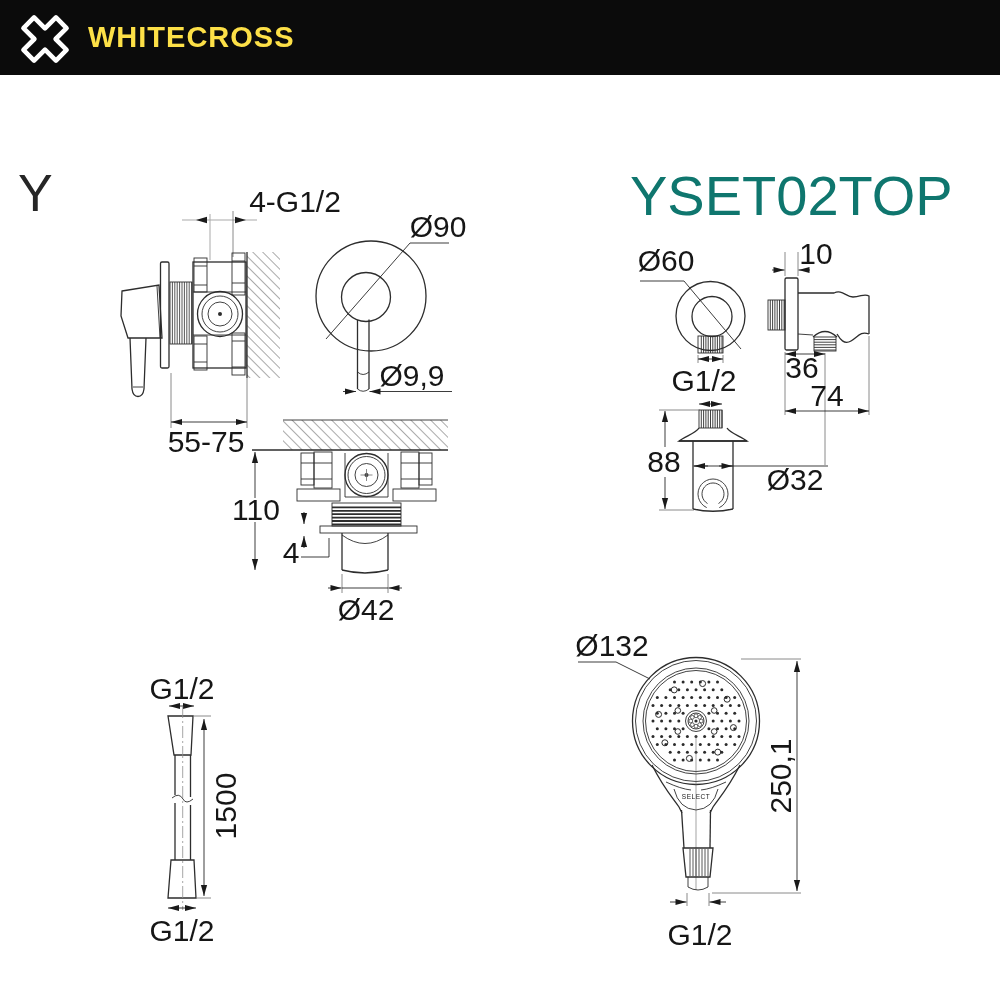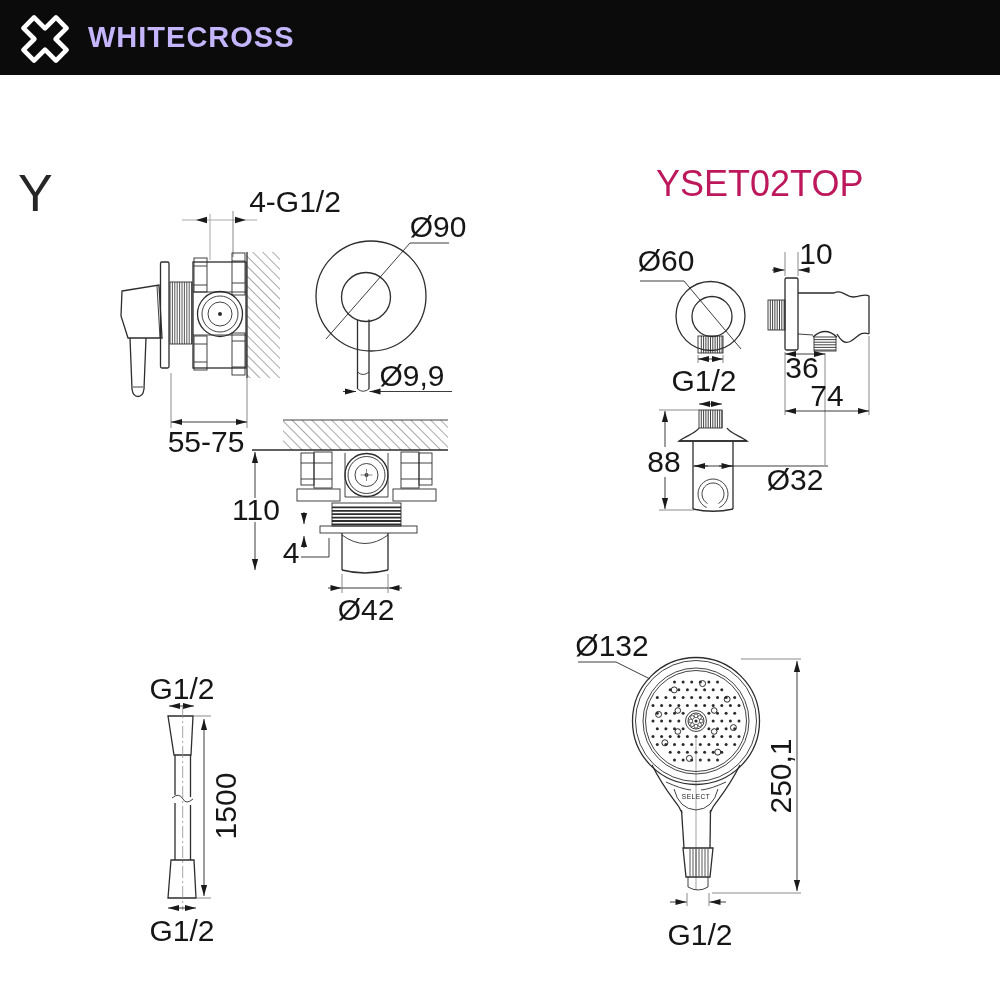--- a/index.html
+++ b/index.html
@@ -1,21 +1,21 @@
 <!DOCTYPE html>
 <html><head>
 <meta charset="utf-8">
 <style>
   html,body{margin:0;padding:0;background:#ffffff;}
   body{width:1000px;height:1000px;position:relative;font-family:"Liberation Sans",sans-serif;}
   .topbar{position:absolute;left:0;top:0;width:1000px;height:75px;background:#0b0b0b;display:flex;align-items:center;}
-  .brand{color:#c4b5fd;font-size:29px;font-weight:700;letter-spacing:1px;margin-left:10px;}
+  .brand{color:#fde047;font-size:29px;font-weight:700;letter-spacing:1px;margin-left:10px;}
   .titlerow{position:absolute;left:0;top:75px;width:1000px;height:80px;}
   .series{position:absolute;left:18px;top:88px;font-size:52px;color:#262626;}
-  .model{position:absolute;left:656px;top:88px;font-size:36px;color:#be185d;}
+  .model{position:absolute;left:630px;top:88px;font-size:56px;color:#0f766e;}
   svg text{font-family:"Liberation Sans",sans-serif;fill:#161616;}
   .ol{stroke:#2d2d2d;stroke-width:1.3;fill:none;}
   .olt{stroke:#2d2d2d;stroke-width:0.9;fill:none;}
   .dim{stroke:#1a1a1a;stroke-width:0.85;fill:none;}
   .ext{stroke:#6d6d6d;stroke-width:0.8;fill:none;}
   .gext{stroke:#a9a9a9;stroke-width:1;fill:none;}
   .cl{stroke:#8f8f8f;stroke-width:0.8;fill:none;stroke-dasharray:12 3 2 3;}
   .dt{font-size:30px;}
 </style>
 </head>

